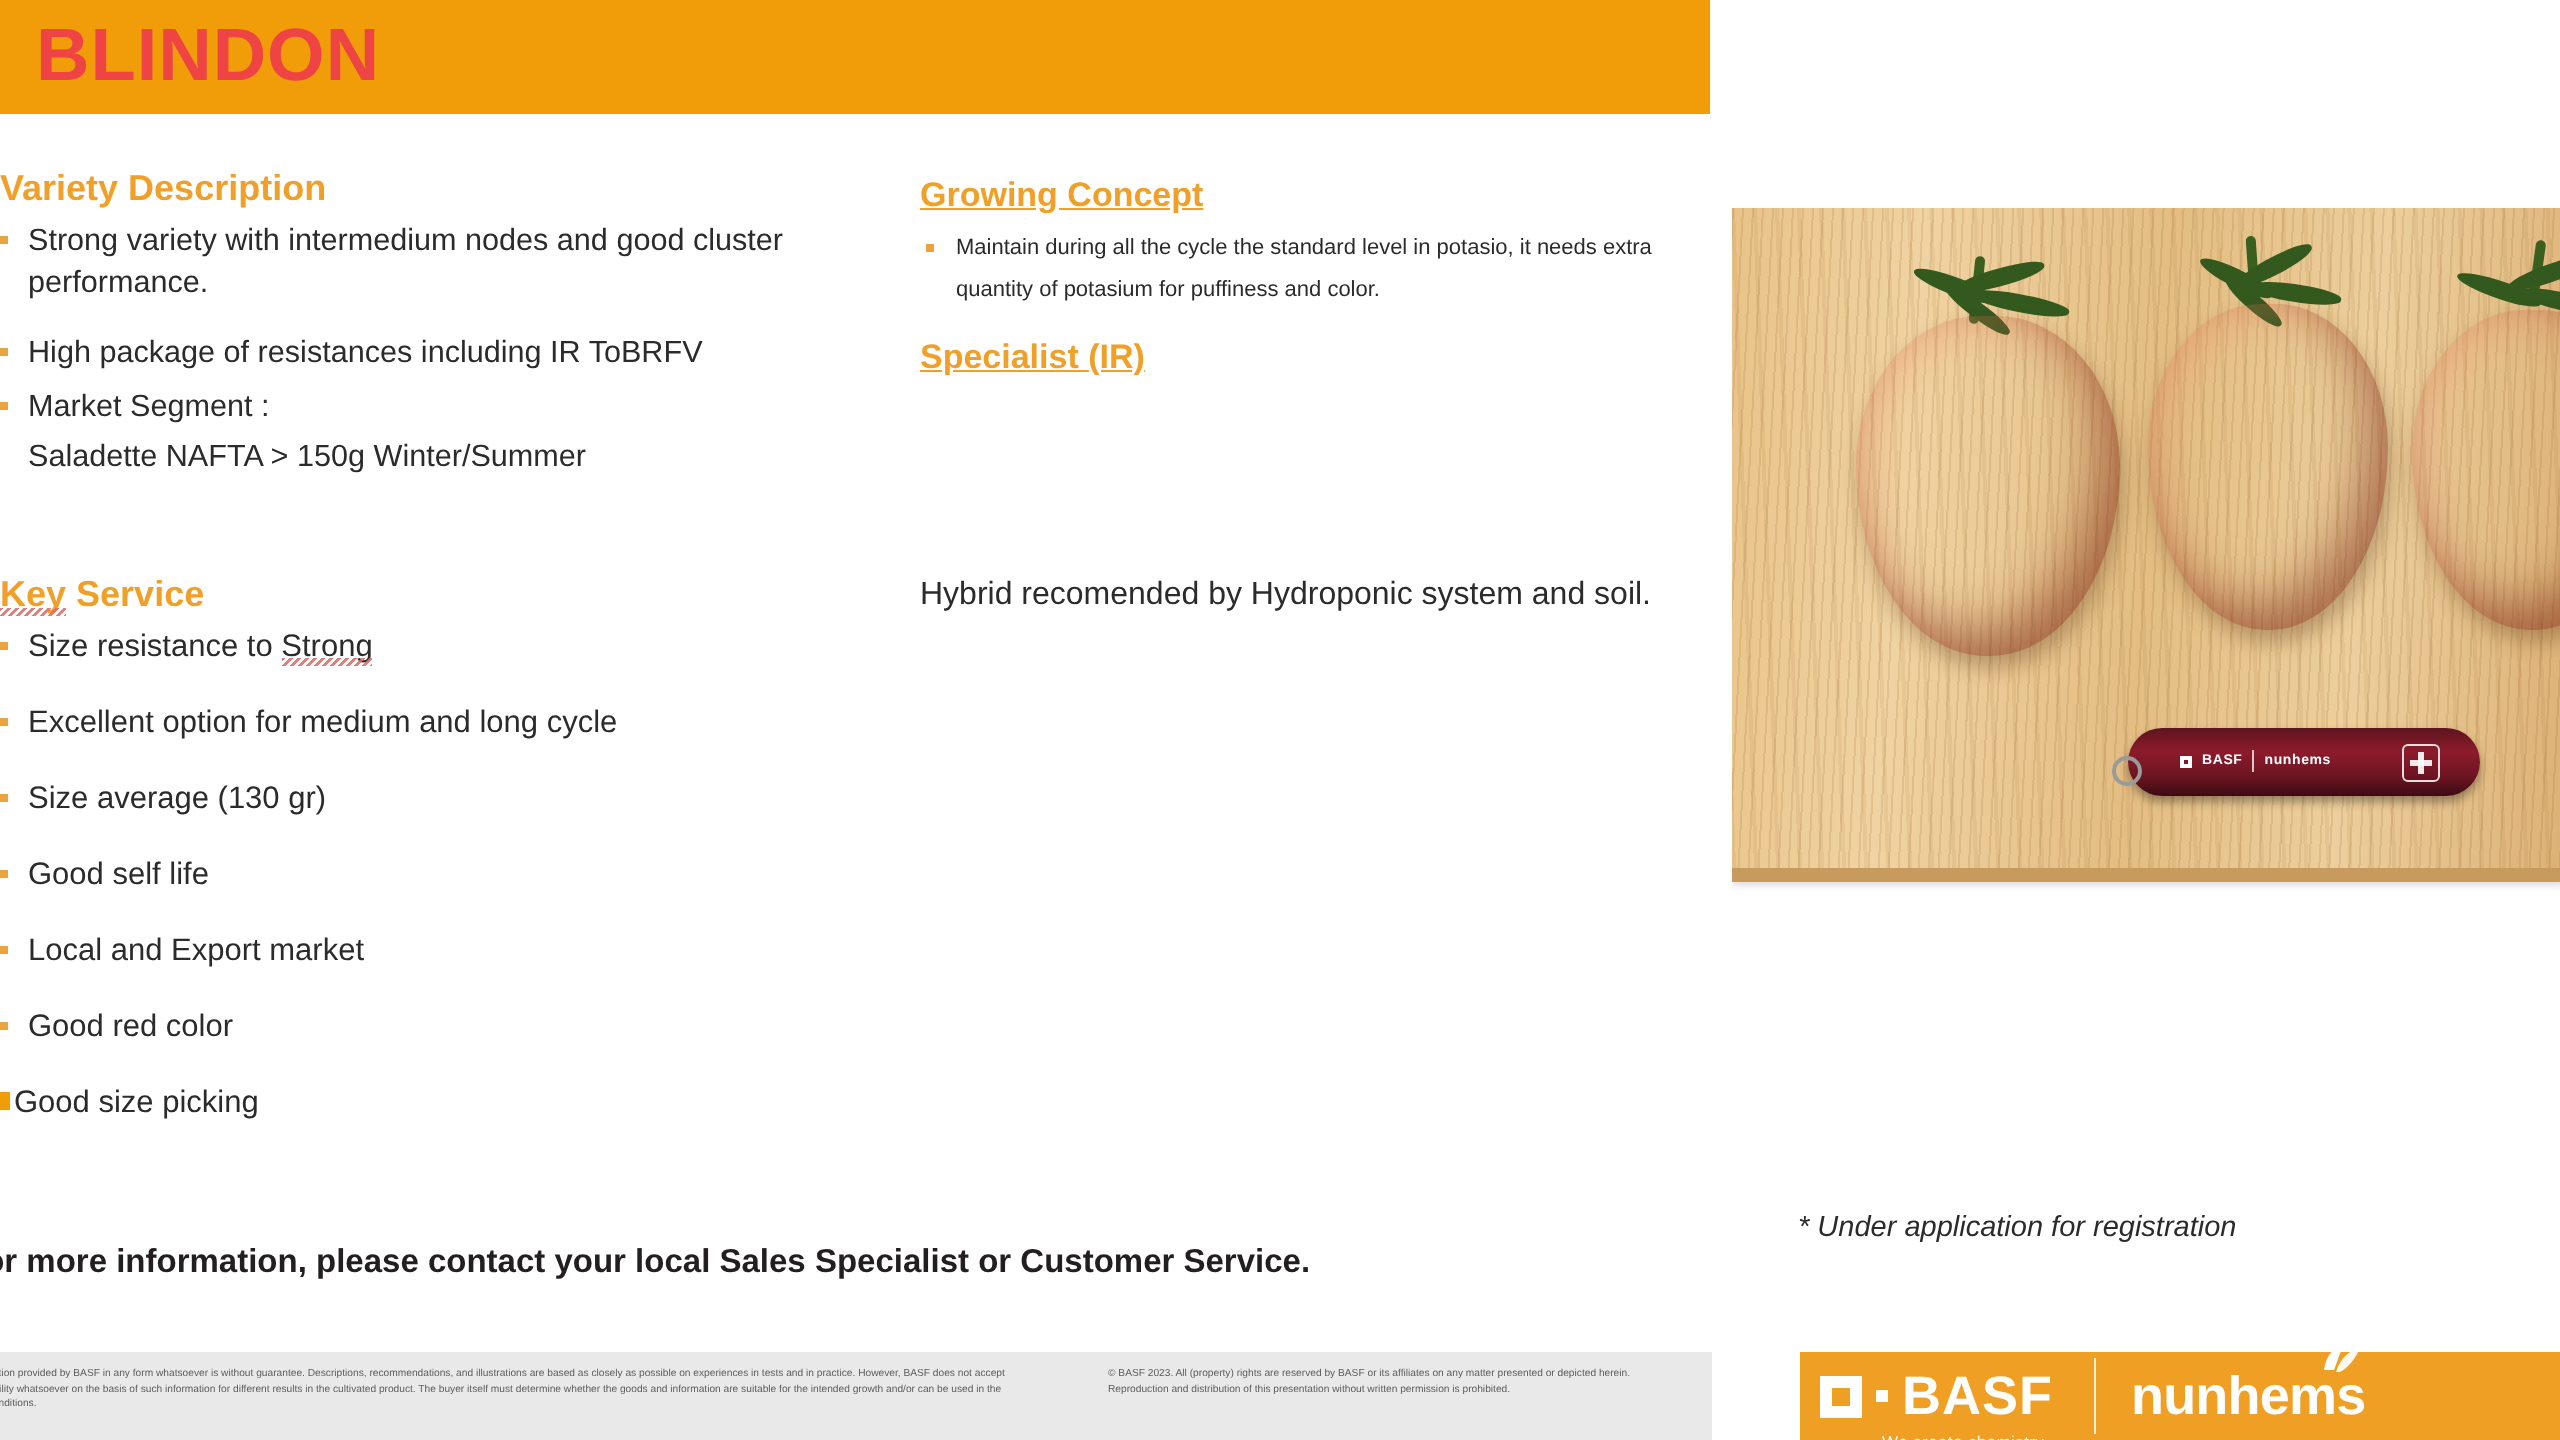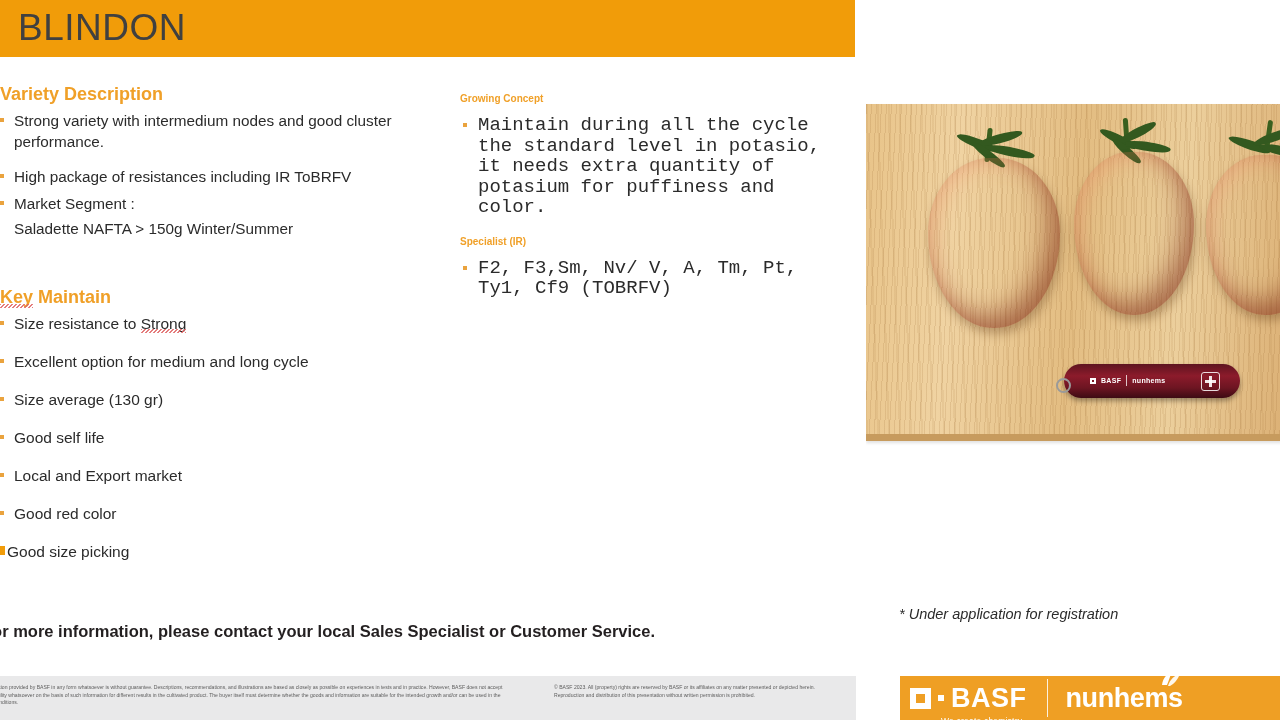--- a/index.html
+++ b/index.html
@@ -24,22 +24,22 @@
     top: 0;
     width: 873px;
     height: 57px;
     background: #f19c09;
   }
   .header-title {
     position: absolute;
     left: 18px;
     top: 5px;
     font-size: 37px;
-    font-weight: normal;
-    color: #404040;
+    font-weight: bold;
+    color: #ef4444;
     letter-spacing: 0.5px;
     line-height: 46px;
     white-space: nowrap;
   }
 
   
   .col-left {
     position: absolute;
     left: -18px;
     top: 84px;
@@ -54,21 +54,21 @@
 
   .sec-head {
     color: #f0a028;
     font-weight: bold;
     font-size: 18px;
     margin: 0 0 6px 0;
     line-height: 20px;
     display: inline-block;
     position: relative;
   }
-  .sec-head.mid { font-size: 10px; }
+  .sec-head.mid { font-size: 17px; text-decoration: underline; }
 
   .squiggle {
     position: relative;
   }
   .squiggle::after {
     content: "";
     position: absolute;
     left: 0;
     right: 0;
     bottom: -1px;
@@ -122,24 +122,23 @@
     line-height: 21px;
     padding-left: 32px;
     margin-top: -10px;
     margin-bottom: 14px;
     color: #2b2b2b;
   }
 
   
   ul.mid-bul > li {
     padding-left: 18px;
-    font-size: 19px;
+    font-size: 11px;
     line-height: 20.5px;
     margin-bottom: 6px;
-    font-family: Liberation Mono, monospace;
   }
   ul.mid-bul > li::before {
     left: 3px;
     top: 8px;
     width: 4px;
     height: 4px;
     background: #eaa33e;
   }
   .mid-note {
     font-size: 16px;
@@ -395,21 +394,21 @@
 
   <ul class="bul">
     <li>Strong variety with intermedium nodes and good cluster performance.</li>
     <li style="margin-bottom:6px;">High package of resistances including  IR ToBRFV</li>
     <li style="margin-bottom:4px;">Market Segment :</li>
   </ul>
   <div class="plain-sub" style="margin-top:0;">Saladette NAFTA &gt; 150g  Winter/Summer</div>
 
   <div class="benefits-block">
     <div style="padding-left:18px;">
-      <span class="sec-head"><span class="squiggle">Key</span><span> Maintain</span></span>
+      <span class="sec-head"><span class="squiggle">Key</span><span> Service</span></span>
     </div>
 
     <ul class="bul benefits">
       <li><span>Size resistance to </span><span class="squiggle">Strong</span></li>
       <li>Excellent option for medium and long cycle</li>
       <li>Size average (130 gr)</li>
       <li>Good self life</li>
       <li>Local and Export market</li>
       <li>Good red color</li>
       <li class="last" style="padding-left:25px;">Good size picking</li>
@@ -417,24 +416,22 @@
   </div>
 </div>
 
 <div class="col-mid">
   <div class="sec-head mid">Growing Concept</div>
   <ul class="bul mid-bul">
     <li>Maintain during all the cycle the standard level in potasio, it needs extra quantity of potasium for puffiness and color.</li>
   </ul>
 
   <div class="sec-head mid" style="margin-top:8px;">Specialist (IR)</div>
-  <ul class="bul mid-bul">
-    <li>F2, F3,Sm, Nv/ V, A, Tm, Pt, Ty1, Cf9 (TOBRFV)</li>
-  </ul>
-
+
+  <div class="mid-note">Hybrid recomended by Hydroponic system and soil.</div>
 </div>
 
 <div class="photo">
   <div class="board"></div>
 
   <div class="stem" style="left:120px; top:36px; height:34px; transform:rotate(6deg);"></div>
   <div class="leaf" style="left:88px; top:46px; width:42px; height:9px; transform:rotate(22deg);"></div>
   <div class="leaf" style="left:112px; top:42px; width:46px; height:9px; transform:rotate(-14deg);"></div>
   <div class="leaf" style="left:118px; top:55px; width:50px; height:9px; transform:rotate(12deg);"></div>
   <div class="leaf" style="left:100px; top:58px; width:40px; height:8px; transform:rotate(38deg);"></div>

